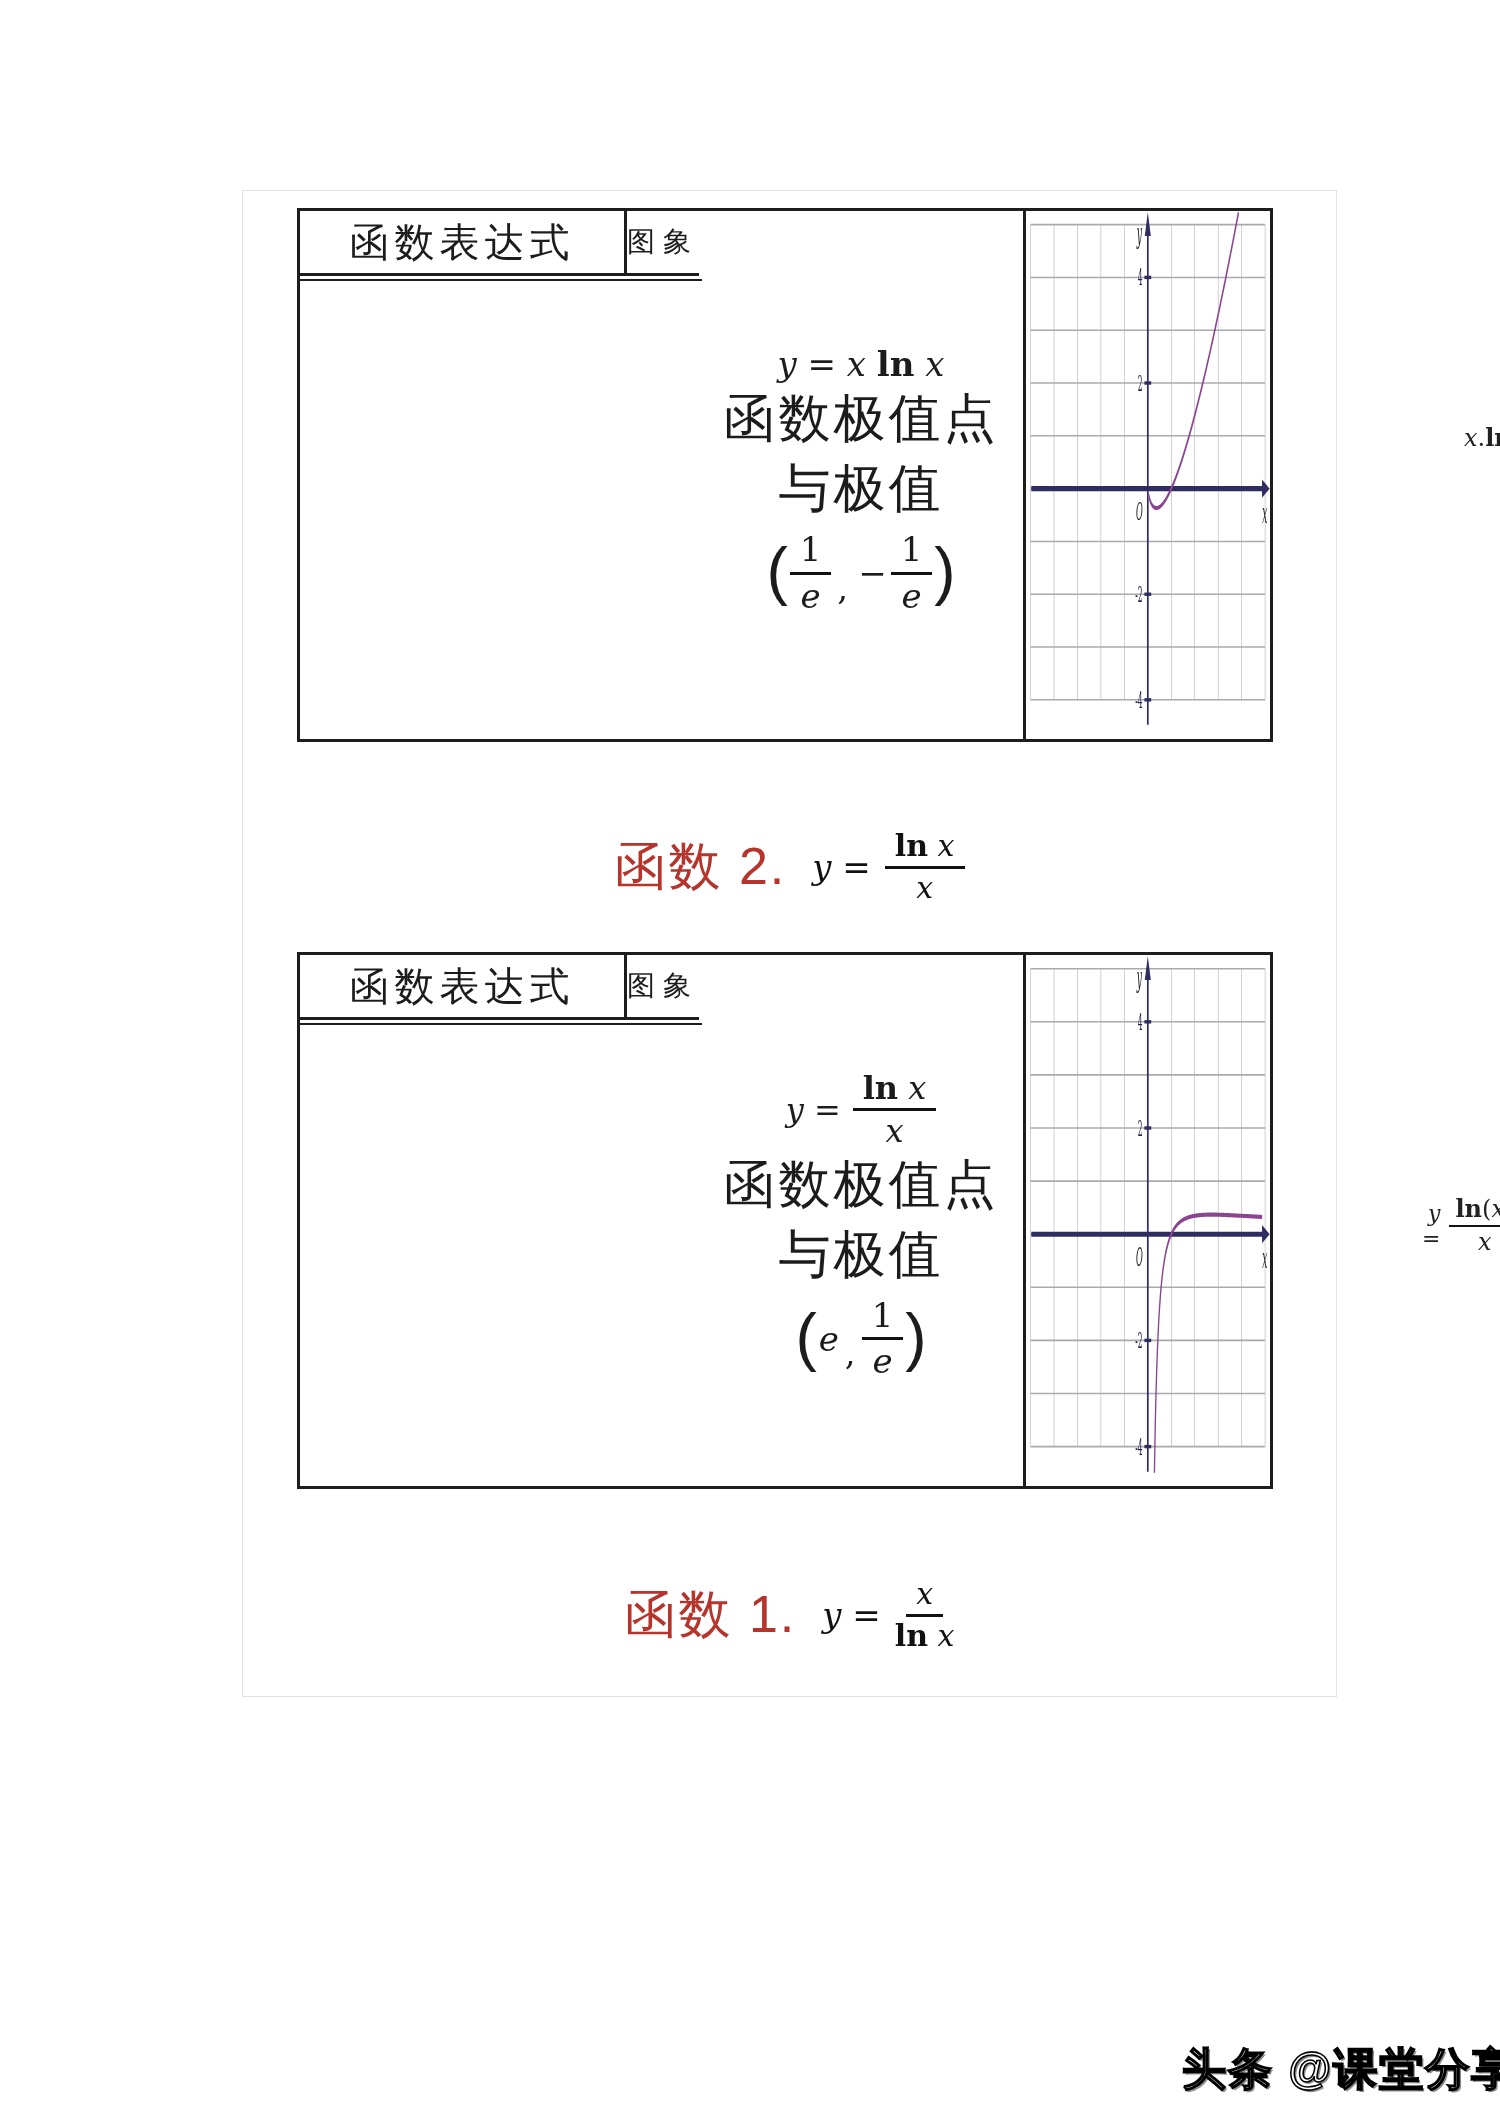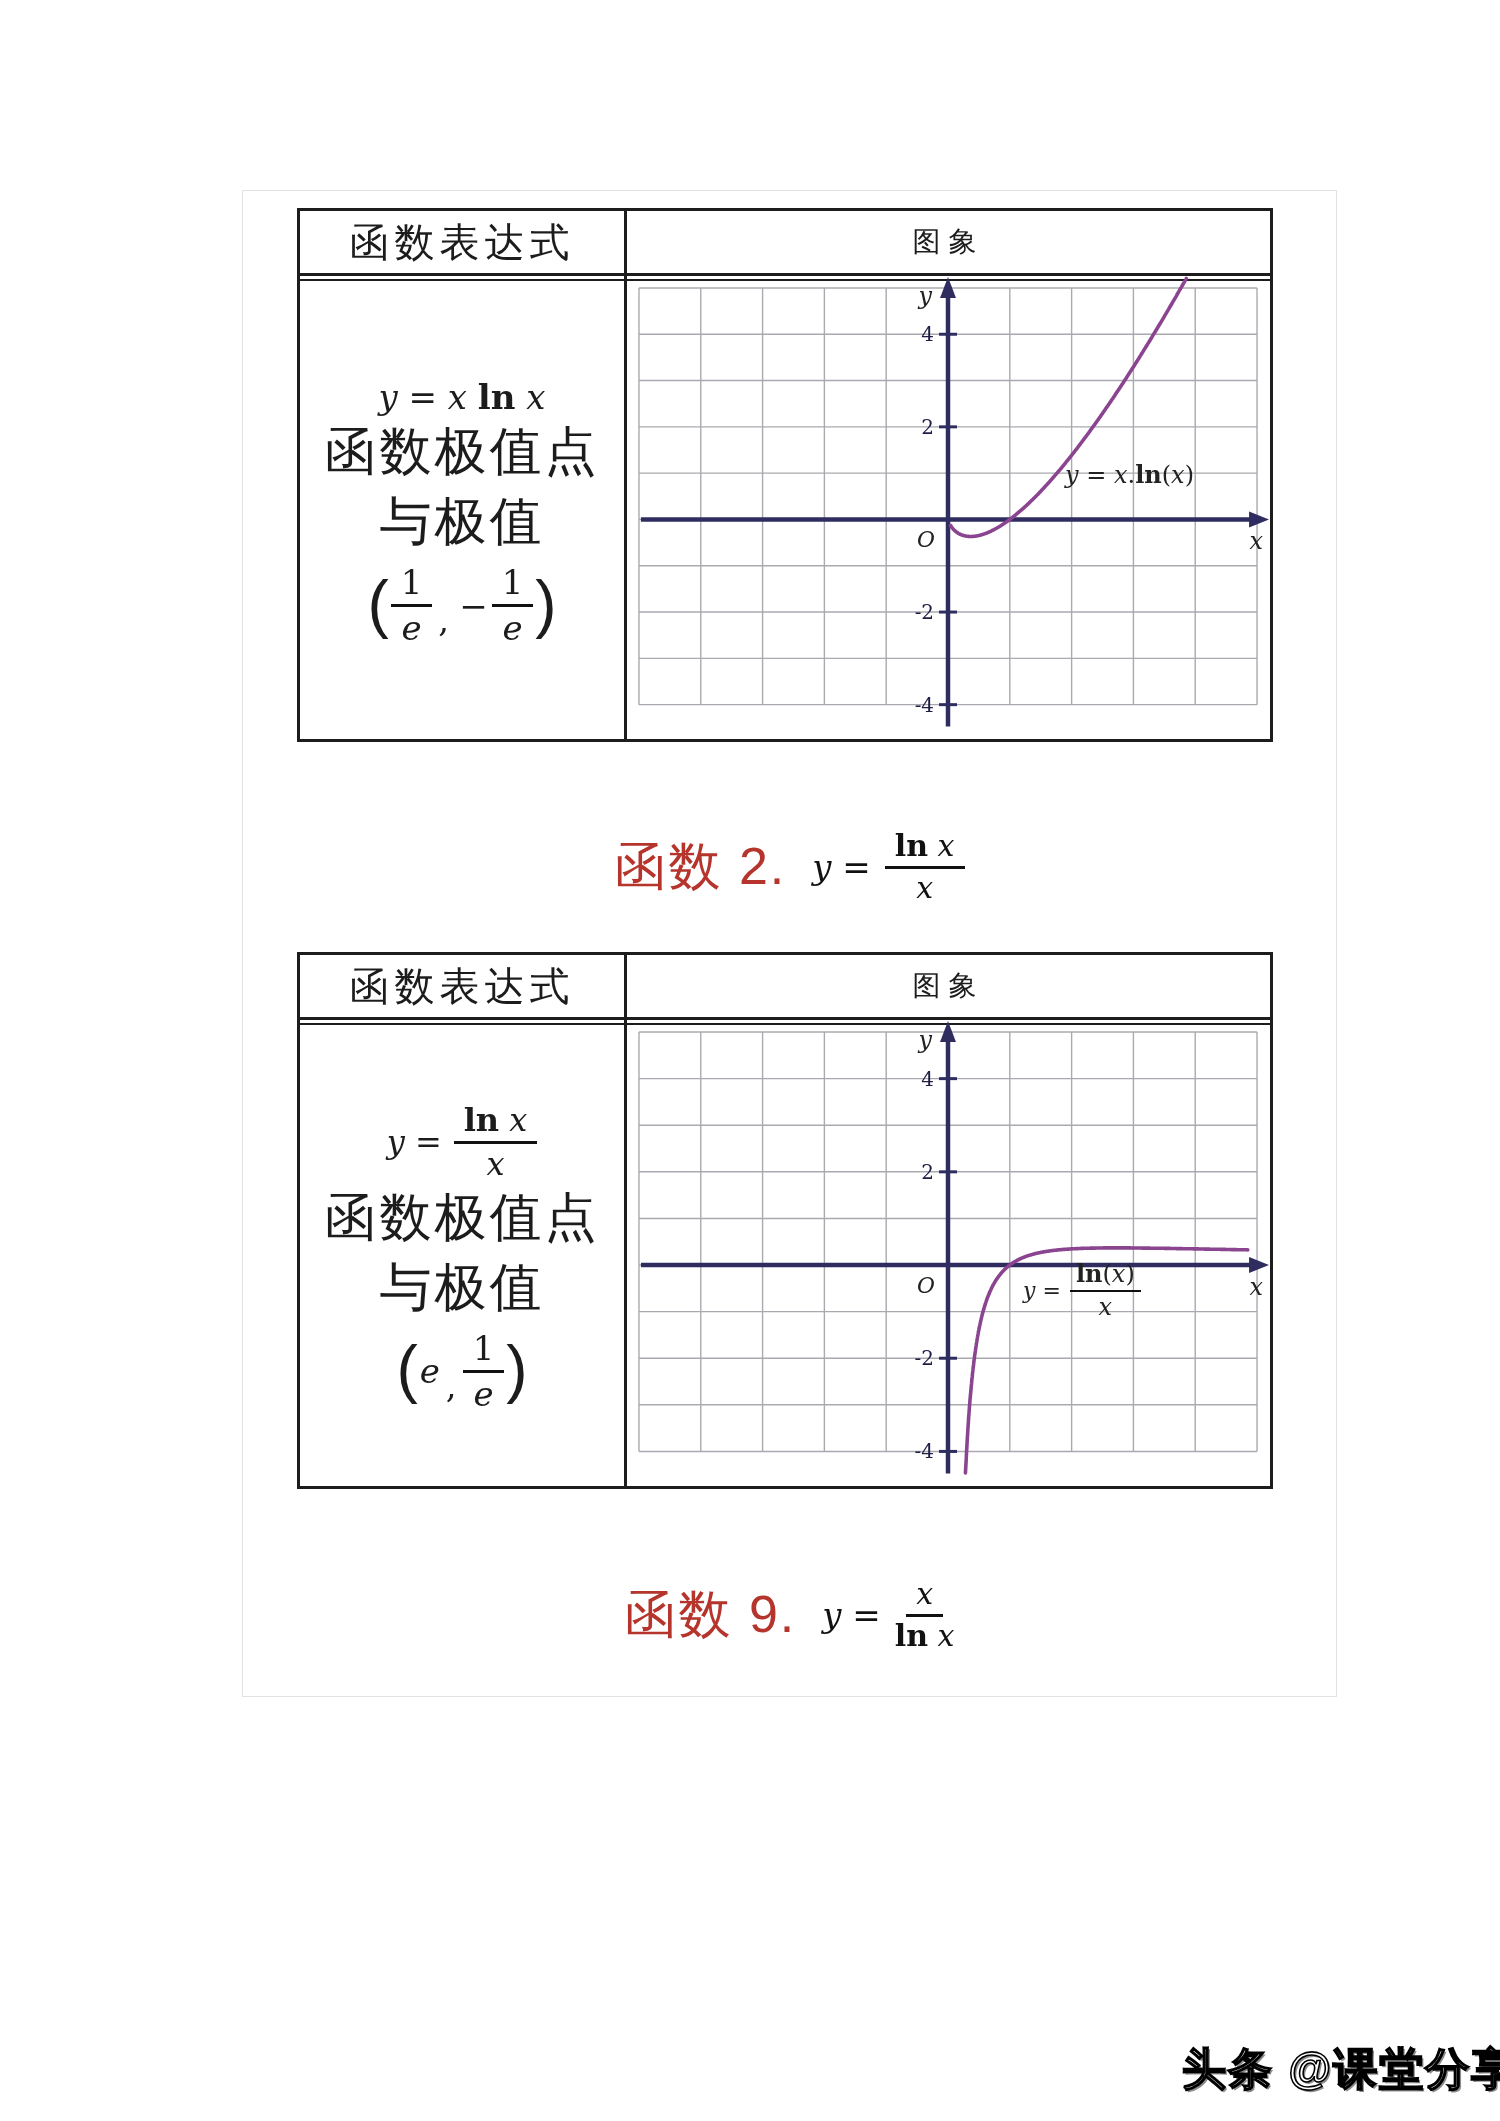--- a/index.html
+++ b/index.html
@@ -3,21 +3,21 @@
 <meta charset="utf-8">
 <style>
   html,body{margin:0;padding:0;background:#ffffff;}
   #stage{position:relative;width:1500px;height:2121px;background:#ffffff;overflow:hidden;
          font-family:"Liberation Sans","DejaVu Sans",sans-serif;color:#1c1c1c;}
   
   #card{position:absolute;left:242px;top:190px;width:1093px;height:1505px;
         border:1px solid #e2e2e2;background:#ffffff;}
   
   .func-table{position:absolute;left:297px;width:976px;border:3px solid #1d1d1d;
-              display:flex;flex-direction:column;background:#fff;box-sizing:border-box;text-align:right;}
+              display:flex;flex-direction:row;background:#fff;box-sizing:border-box;text-align:right;}
   #table1{top:208px;height:534px;}
   #table2{top:952px;height:537px;}
   .t-header{display:flex;height:62px;border-bottom:3px solid #1d1d1d;position:relative;flex:none;}
   .t-header::after{content:"";position:absolute;left:-3px;right:-3px;bottom:-8px;height:2px;background:#1d1d1d;}
   .th-left{width:327px;border-right:3px solid #1d1d1d;box-sizing:border-box;
            display:flex;align-items:center;justify-content:center;
            font-size:40px;letter-spacing:5px;}
   .th-right{flex:1;display:flex;align-items:center;justify-content:center;
             font-size:28px;letter-spacing:8px;}
   .t-body{flex:1;display:flex;min-height:0;}
@@ -216,21 +216,21 @@
           <span class="frac">
               <span class="num m"><b>ln</b>(<i>x</i>)</span>
               <span class="den m"><i>x</i></span>
             </span>
         </div>
       </div>
     </div>
   </div>
 
   <div class="caption" id="caption2">
-    <span class="cap-label">函数 9.</span>
+    <span class="cap-label">函数 1.</span>
     <span class="cap-formula">
       <span class="m"><i>y</i> =</span>
       <span class="frac">
           <span class="num m"><i>x</i></span>
           <span class="den m"><b>ln</b> <i>x</i></span>
         </span>
     </span>
   </div>
 
   <div id="watermark">头条 @课堂分享</div>

